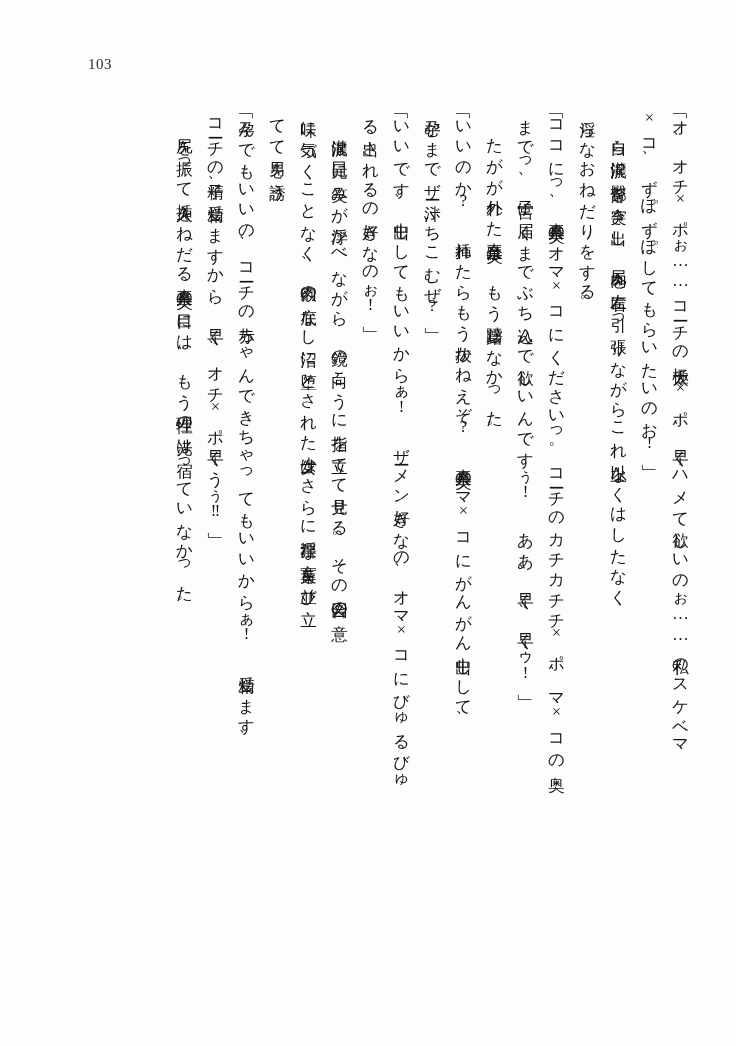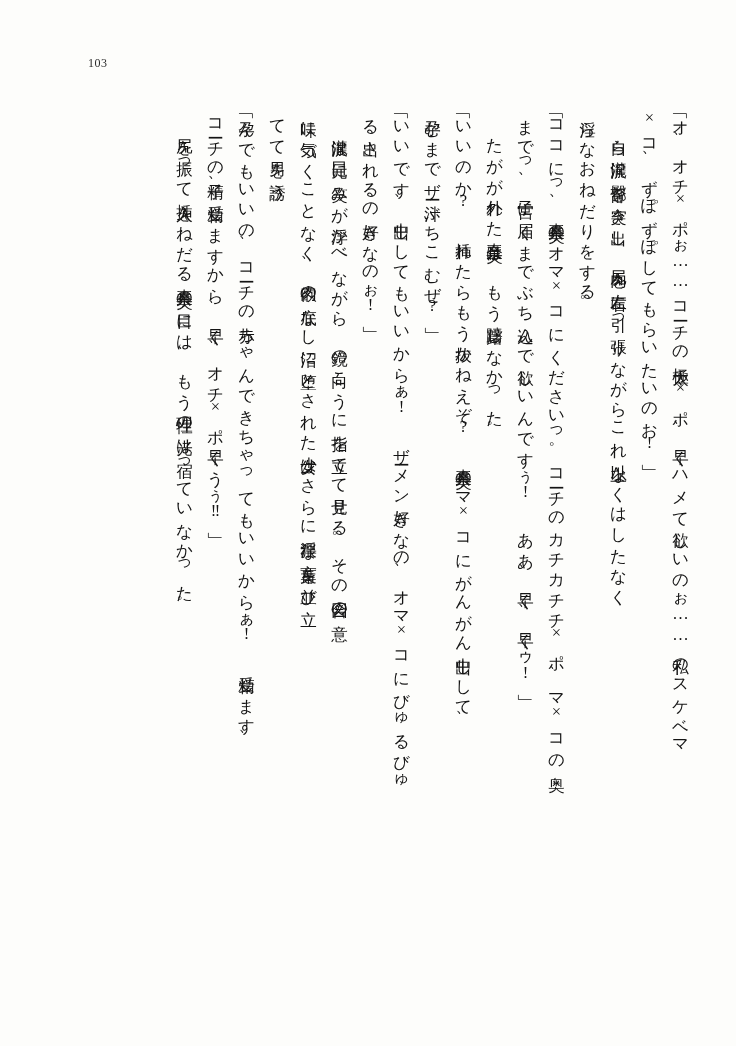--- a/index.html
+++ b/index.html
@@ -17,21 +17,21 @@
   .page {
     position: relative;
     width: 736px;
     height: 1046px;
     background: #fdfdfb;
   }
   .page-number {
     position: absolute;
     top: 56px;
     left: 88px;
-    font-size: 12px;
+    font-size: 15px;
     letter-spacing: 0.5px;
     color: #2a2a2a;
     font-family: "Liberation Serif", "DejaVu Serif", serif;
   }
   .text-block {
     position: absolute;
     top: 108px;
     left: 48px;
     width: 640px;
     height: 790px;

